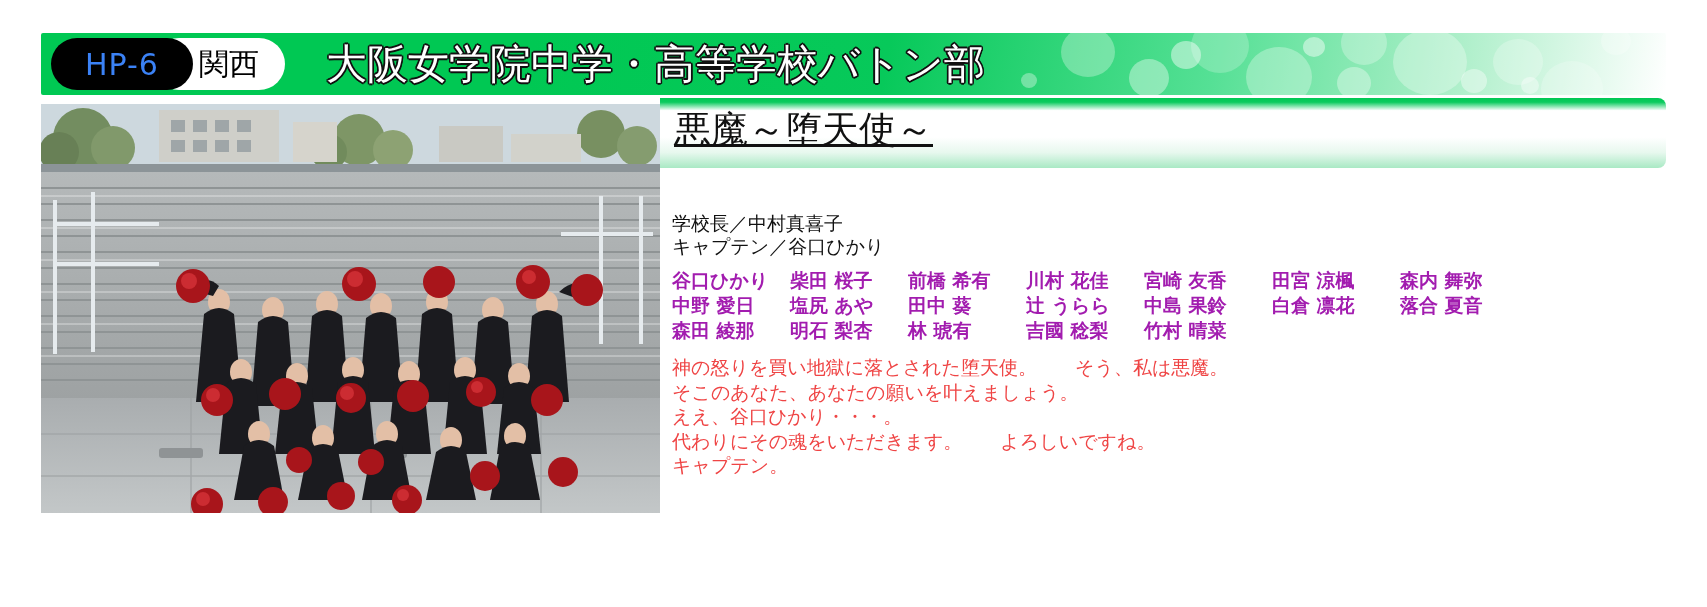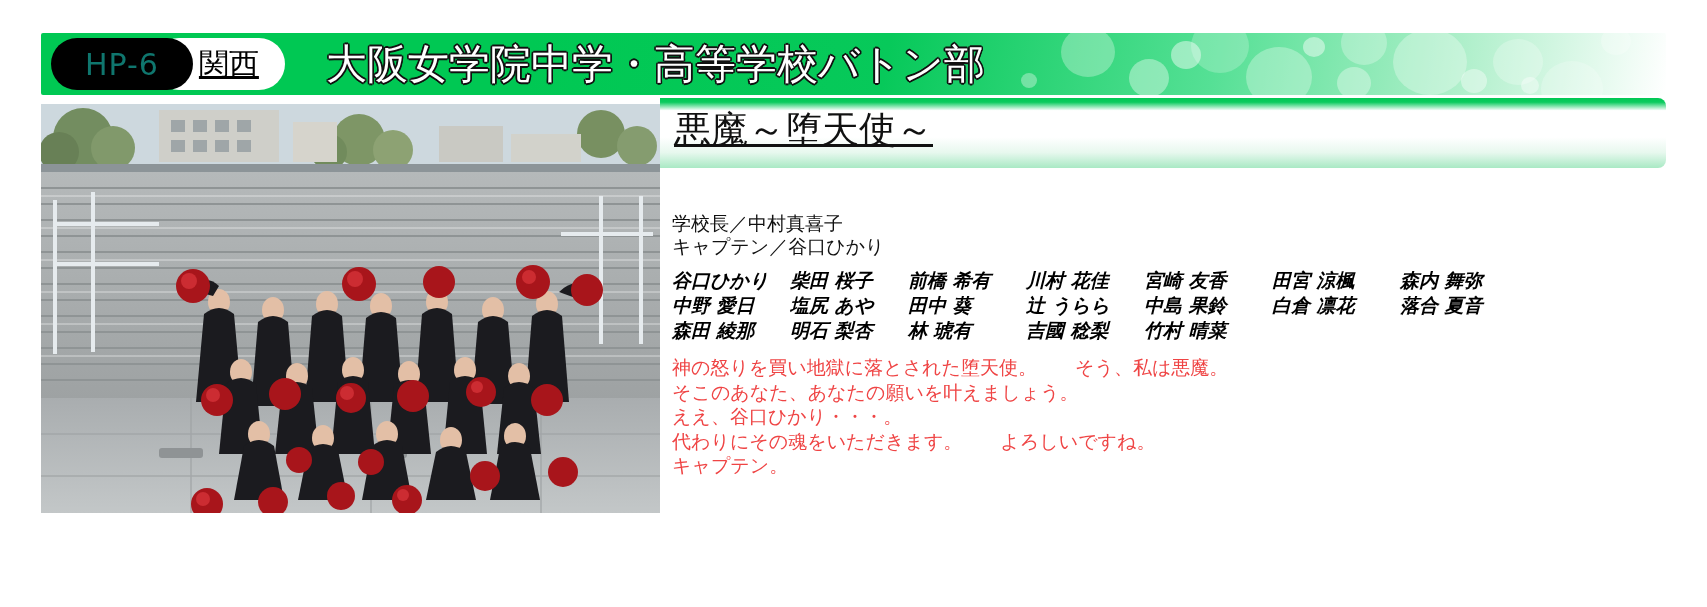--- a/index.html
+++ b/index.html
@@ -32,32 +32,31 @@
   .b11{width:50px;height:46px;left:1452px;top:6px;background:rgba(255,255,255,0.25);}
   .b12{width:62px;height:56px;left:1500px;top:28px;background:rgba(255,255,255,0.22);}
   .b13{width:18px;height:17px;left:1480px;top:44px;background:rgba(255,255,255,0.40);}
   .b14{width:30px;height:28px;left:1560px;top:-6px;background:rgba(255,255,255,0.25);}
   .b15{width:16px;height:15px;left:980px;top:40px;background:rgba(255,255,255,0.35);}
 
   .pill-group{
     position:absolute;left:10px;top:5px;height:52px;display:flex;align-items:stretch;
   }
   .pill-black{
-    background:#000;color:#0f766e;border-radius:26px;
+    background:#000;color:#3b82f6;border-radius:26px;
     padding:0 34px;display:flex;align-items:center;justify-content:center;
     font-size:30px;letter-spacing:1px;font-family:"DejaVu Sans","Liberation Sans",sans-serif;
     position:relative;z-index:3;
   }
   .pill-white{
     background:#fff;color:#000;border-radius:26px;
     padding:0 26px 0 46px;margin-left:-40px;
     display:flex;align-items:center;justify-content:center;
     font-size:30px;position:relative;z-index:2;
     font-family:"DejaVu Sans","Liberation Sans",sans-serif;
-    text-decoration:underline;
   }
   .header-title{
     position:absolute;left:285px;top:2px;height:58px;display:flex;align-items:center;
     font-size:41px;color:#ffffff;
     letter-spacing:0px;
     font-family:"DejaVu Sans","Liberation Sans",sans-serif;
     text-shadow:
       -1.4px -1.4px 0 #111, 1.4px -1.4px 0 #111,
       -1.4px  1.4px 0 #111, 1.4px  1.4px 0 #111,
        0 -1.6px 0 #111, 0 1.6px 0 #111,
@@ -88,23 +87,22 @@
 
   
   .content{position:absolute;left:672px;top:168px;width:1000px;margin-top:44px;}
   .staff-line{
     font-size:19px;color:#111;line-height:23px;white-space:nowrap;
     font-family:"DejaVu Sans","Liberation Sans",sans-serif;
   }
   .members{margin-top:10px;}
   .member-row{
     display:flex;white-space:nowrap;font-weight:bold;
-    font-size:19px;color:#000000;line-height:25px;
-    font-family:"DejaVu Sans","Liberation Sans",sans-serif;
-    font-style:italic;
+    font-size:19px;color:#a21caf;line-height:25px;
+    font-family:"DejaVu Sans","Liberation Sans",sans-serif;
   }
   .member-cell{width:118px;flex:0 0 auto;}
   .member-cell.wide{width:128px;}
   .desc{margin-top:14px;}
   .desc-line{
     font-size:19px;color:#ef4444;line-height:24.5px;white-space:pre;
     font-family:Liberation Mono, monospace;
   }
 </style>
 </head>

